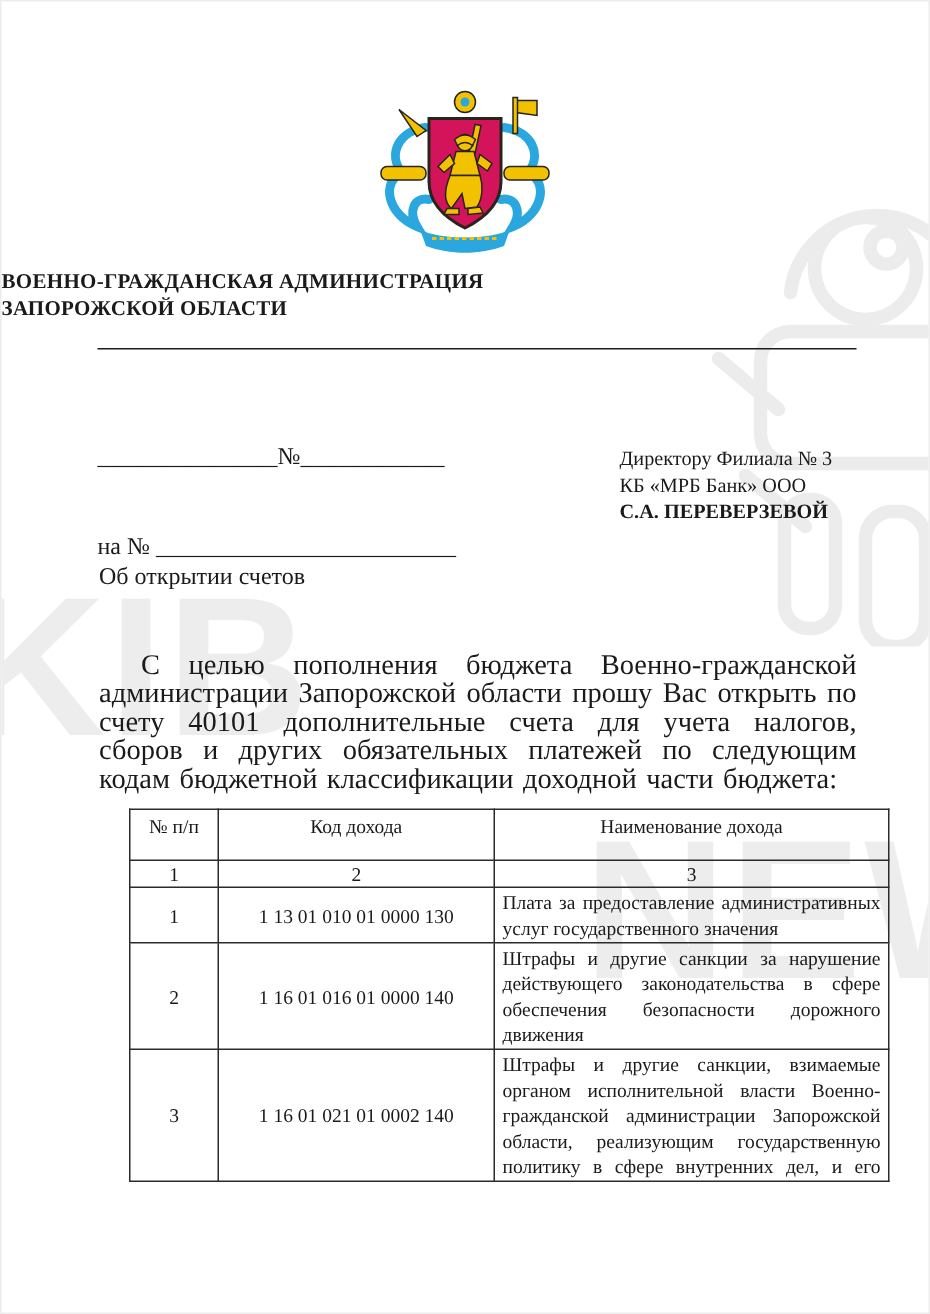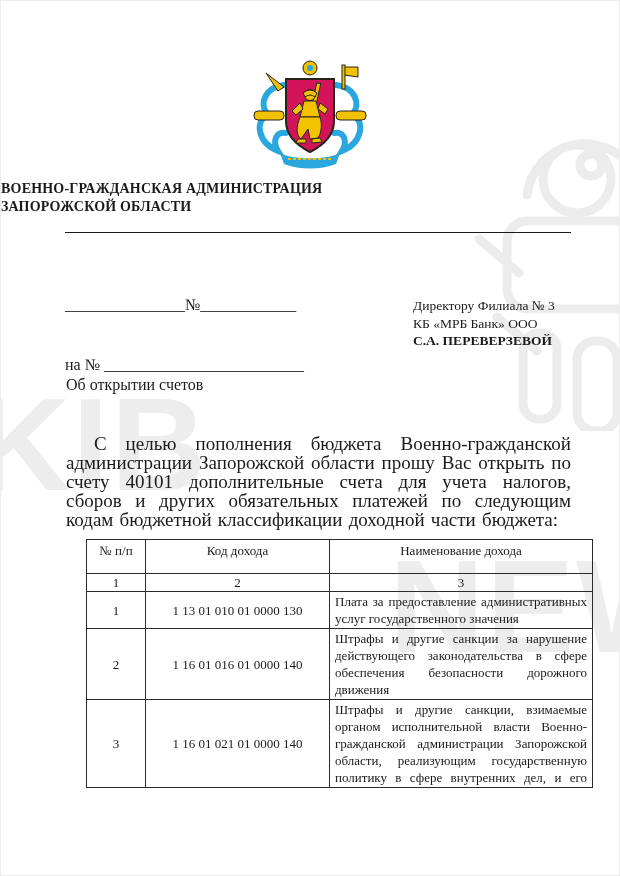--- a/index.html
+++ b/index.html
@@ -173,20 +173,20 @@
           <td class="col-code">1 13 01 010 01 0000 130</td>
           <td class="col-name">Плата за предоставление административных услуг государственного значения</td>
         </tr>
         <tr>
           <td class="col-num">2</td>
           <td class="col-code">1 16 01 016 01 0000 140</td>
           <td class="col-name">Штрафы и другие санкции за нарушение действующего законодательства в сфере обеспечения безопасности дорожного движения</td>
         </tr>
         <tr>
           <td class="col-num">3</td>
-          <td class="col-code">1 16 01 021 01 0000 140</td>
+          <td class="col-code">1 16 01 021 01 0002 140</td>
           <td class="col-name cut">Штрафы и другие санкции, взимаемые органом исполнительной власти Военно-гражданской администрации Запорожской области, реализующим государственную политику в сфере внутренних дел, и его</td>
         </tr>
       </tbody>
     </table>
 
   </div>
 </div>
 
 </body></html>

